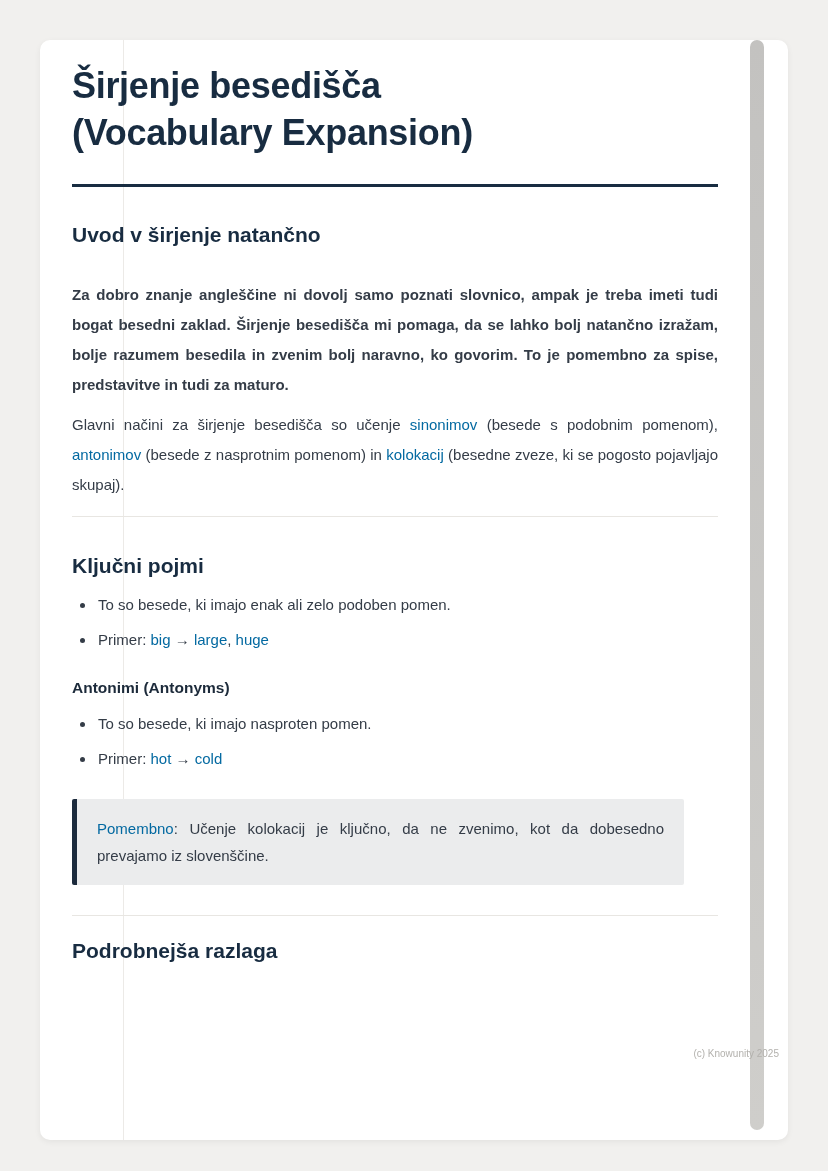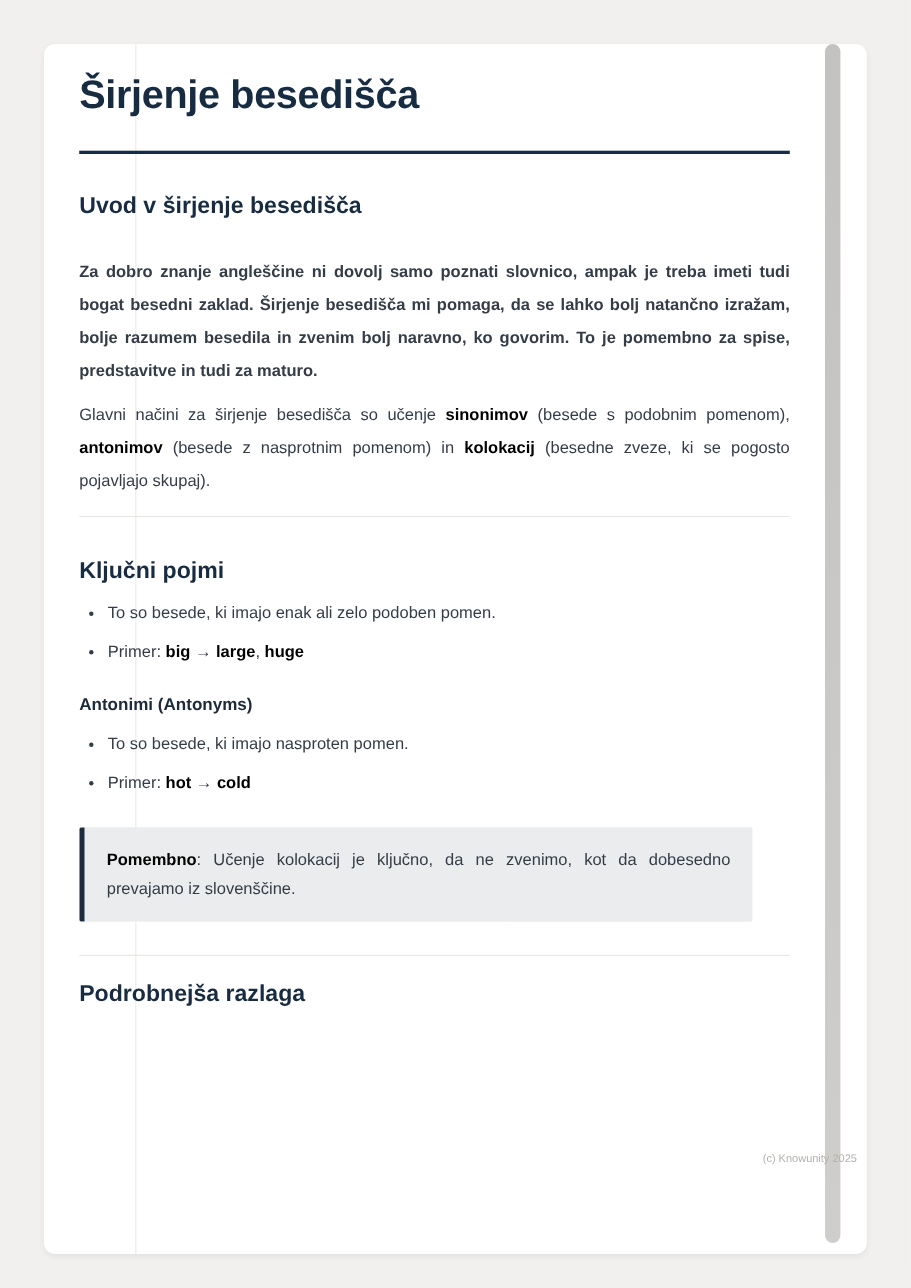--- a/index.html
+++ b/index.html
@@ -66,21 +66,21 @@
   .h2-next { margin-top: 22px; }
   p {
     font-size: 15px;
     line-height: 30px;
     color: #343c47;
     text-align: justify;
     margin: 0;
   }
   .p1 { margin-top: 32px; font-weight: bold; }
   .p2 { margin-top: 10px; }
-  strong { font-weight: 700; color: #000000; }
+  strong { font-weight: 400; color: #0369a1; }
   em { font-style: italic; }
   .divider {
     border: none;
     border-top: 1px solid #e8e6e2;
     margin: 16px 0 0 0;
   }
   .divider-2 { margin-top: 30px; }
   h3 {
     margin: 26px 0 0 0;
     font-size: 15.5px;
@@ -127,24 +127,25 @@
 <body>
 
 <div class="card">
   <div class="crease"></div>
   <div class="scrollbar"></div>
 
   <div class="content">
 
     <h1>
       <span class="t-line">Širjenje besedišča</span>
+      <span class="t-line">(Vocabulary Expansion)</span>
     </h1>
     <div class="rule"></div>
 
-    <h2 class="h2-uvod">Uvod v širjenje besedišča</h2>
+    <h2 class="h2-uvod">Uvod v širjenje natančno</h2>
 
     <p class="p1">Za dobro znanje angleščine ni dovolj samo poznati slovnico, ampak je treba imeti tudi bogat besedni zaklad. Širjenje besedišča mi pomaga, da se lahko bolj natančno izražam, bolje razumem besedila in zvenim bolj naravno, ko govorim. To je pomembno za spise, predstavitve in tudi za maturo.</p>
 
     <p class="p2"><span>Glavni načini za širjenje besedišča so učenje </span><strong>sinonimov</strong><span> (besede s podobnim pomenom), </span><strong>antonimov</strong><span> (besede z nasprotnim pomenom) in </span><strong>kolokacij</strong><span> (besedne zveze, ki se pogosto pojavljajo skupaj).</span></p>
 
     <hr class="divider">
 
     <h2 class="h2-terms">Ključni pojmi</h2>
 
     <ul>

